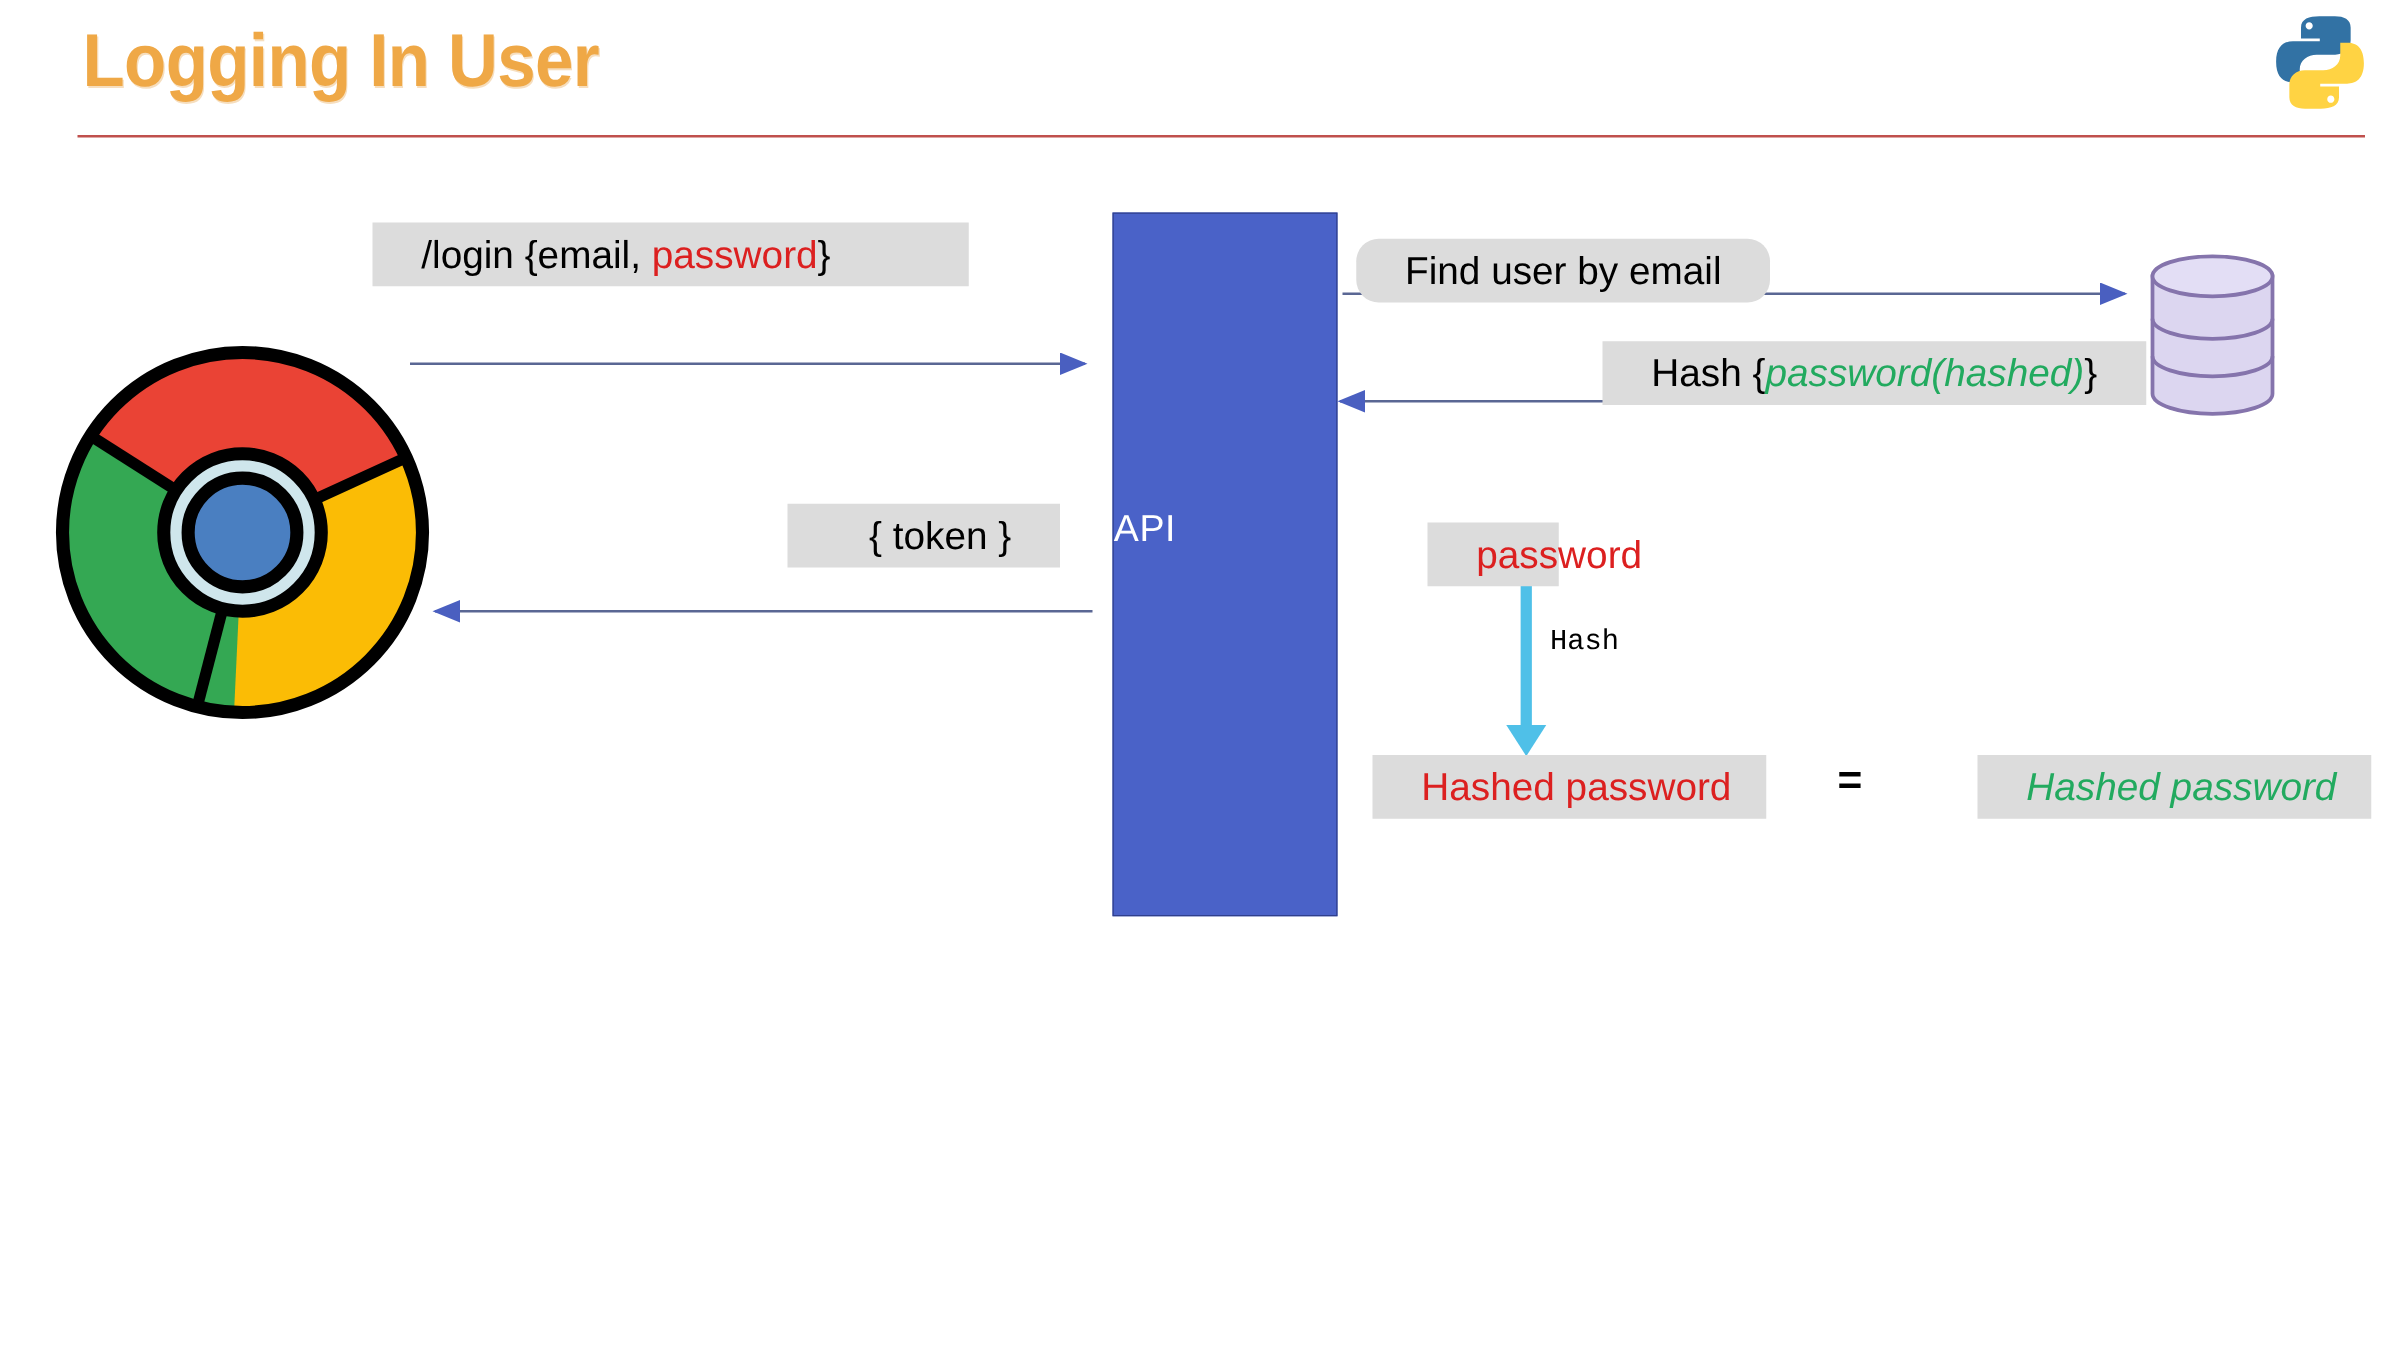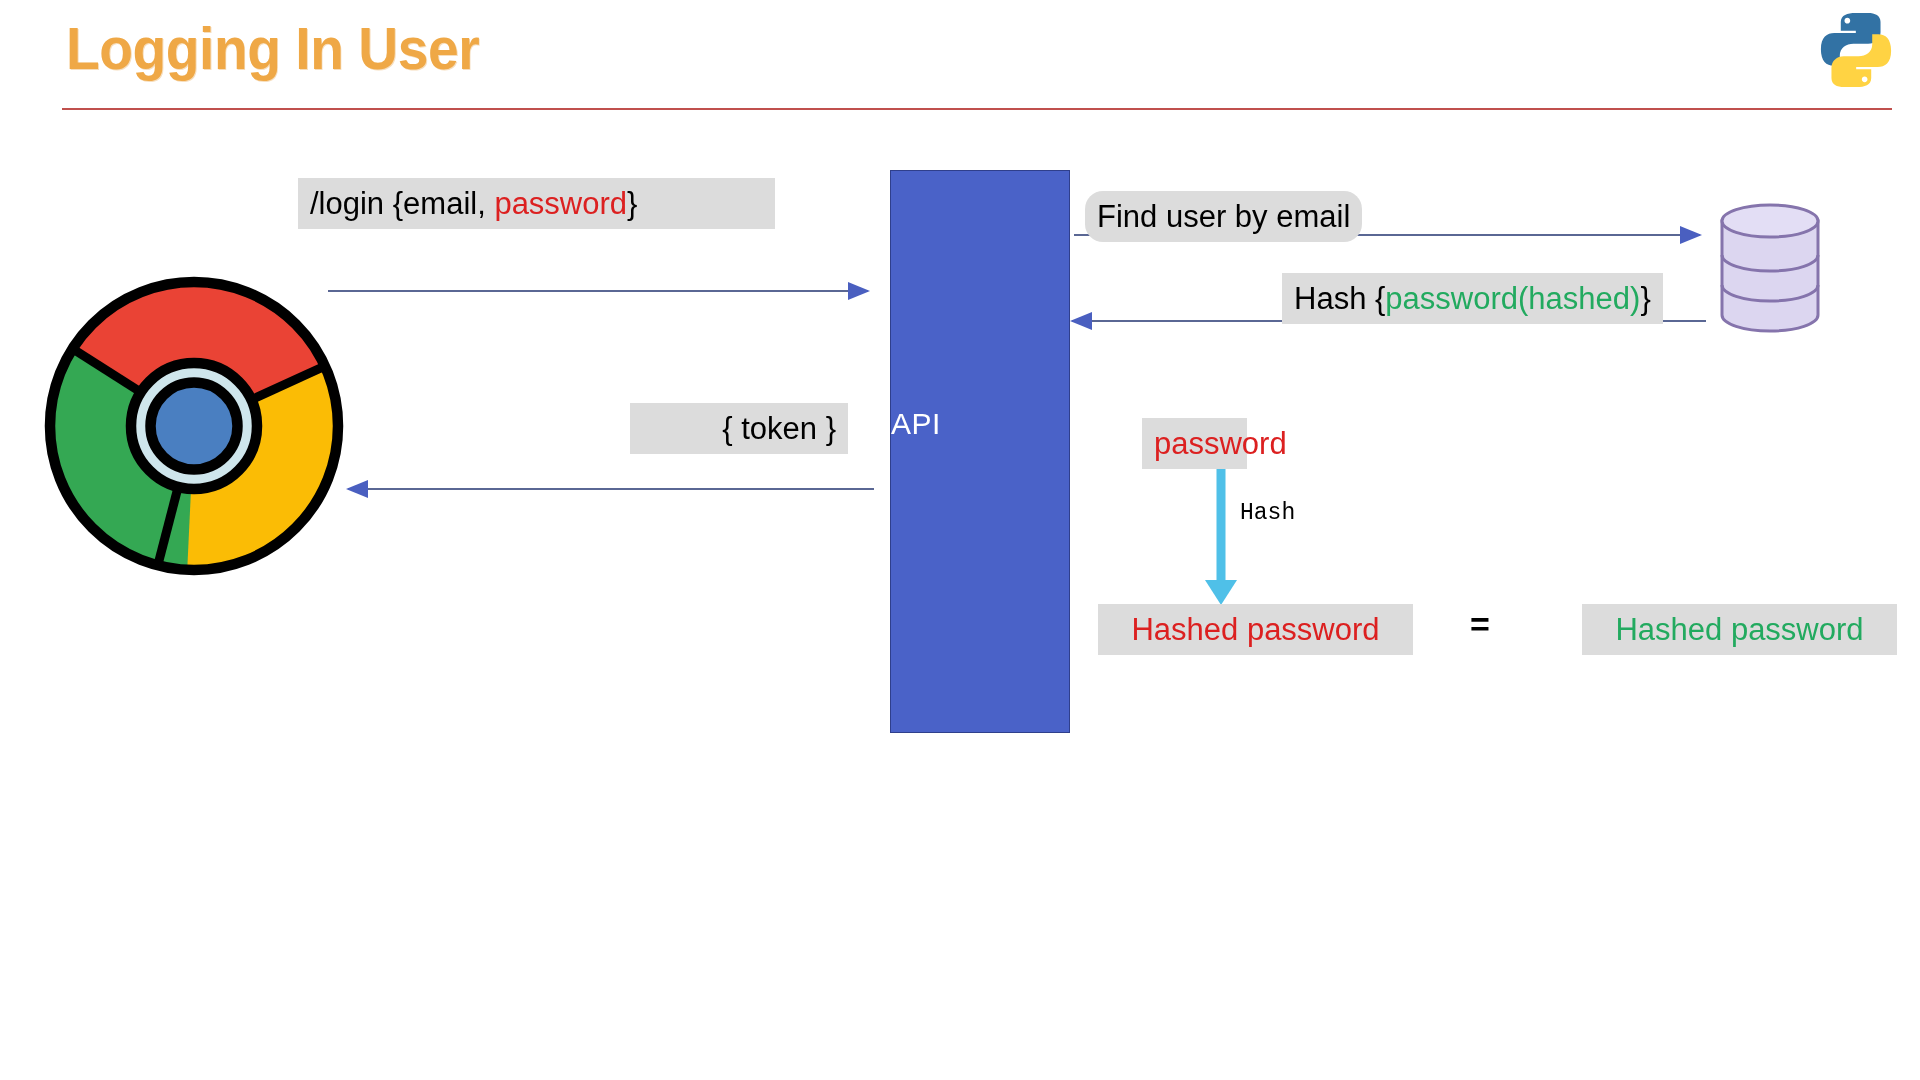--- a/index.html
+++ b/index.html
@@ -90,26 +90,26 @@
   }
 
   
   .msg-label {
     position: absolute;
     background: #DCDCDC;
     color: #000000;
     font-family: "Liberation Sans", sans-serif;
     font-size: 31px;
     line-height: 1.0;
-    padding: 10px 12px;
+    padding: 10px 39px;
     white-space: nowrap;
     box-sizing: border-box;
   }
   .red  { color: #DC2020; }
-  .green{ color: #22AA5F; }
+  .green{ color: #22AA5F; font-style: italic; }
   .black{ color: #000000; }
 
   
   #arrows {
     position: absolute;
     left: 0; top: 0;
     width: 1920px;
     height: 1080px;
     pointer-events: none;
   }

